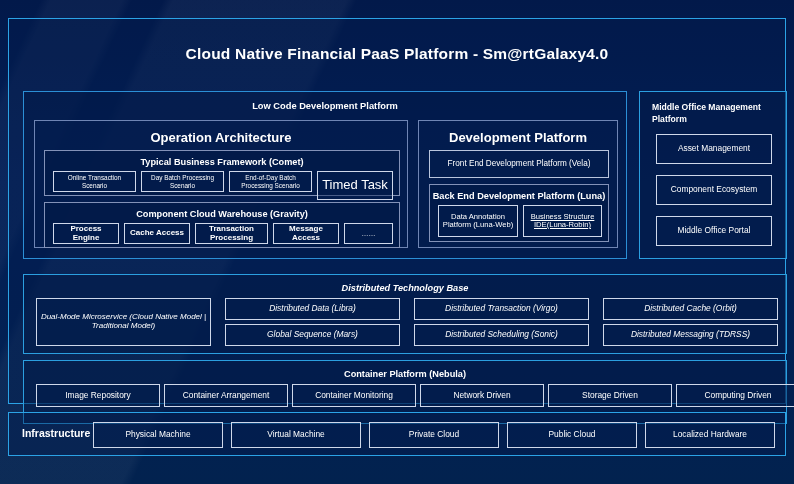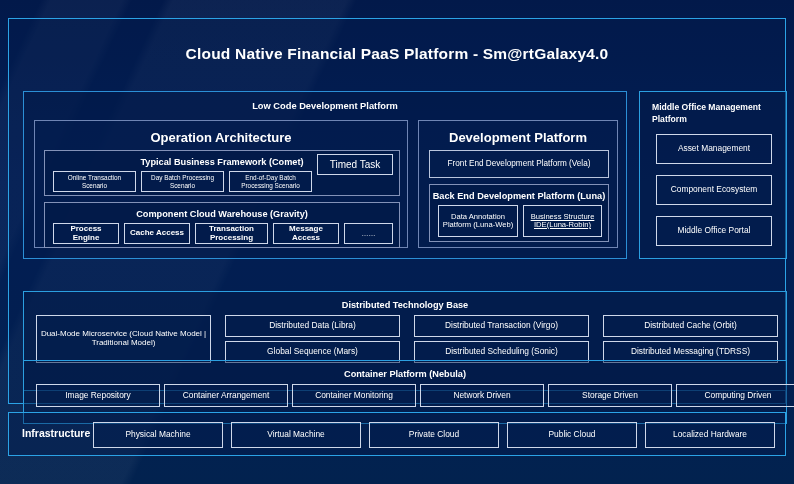--- a/index.html
+++ b/index.html
@@ -84,22 +84,22 @@
     border:1px solid #2b9fe0;background:rgba(2,26,72,0.5);
   }
   .midoffice-hd{
     position:absolute;left:12px;top:10px;width:124px;
     font-size:8.6px;font-weight:bold;line-height:1.35;color:#ffffff;
     text-align:left;
   }
 
   
   .dtb{
-    left:14px;top:272px;width:764px;height:100px;
-    border:1px solid #2b9fe0;background:rgba(2,26,72,0.5);
+    left:14px;top:255px;width:764px;height:80px;
+    border:1px solid #2b9fe0;background:rgba(2,26,72,0.5);font-style:italic;
   }
   .band-hd{
     position:absolute;left:0;top:8px;width:100%;text-align:center;
     font-size:9.2px;font-weight:bold;color:#ffffff;
   }
 
   
   .cplat{
     left:14px;top:341px;width:764px;height:64px;
     border:1px solid #2b9fe0;background:rgba(2,26,72,0.5);padding-left:16px;
@@ -135,21 +135,21 @@
 
           <div class="cell" style="left:8px;top:20px;width:83px;height:21px;font-size:6.4px;">
             <span>Online Transaction Scenario</span>
           </div>
           <div class="cell" style="left:96px;top:20px;width:83px;height:21px;font-size:6.4px;">
             <span>Day Batch Processing Scenario</span>
           </div>
           <div class="cell" style="left:184px;top:20px;width:83px;height:21px;font-size:6.4px;">
             <span>End-of-Day Batch Processing Scenario</span>
           </div>
-          <div class="cell" style="left:272px;top:3px;width:76px;height:21px;font-size:10px;">
+          <div class="cell" style="left:272px;top:20px;width:76px;height:29px;font-size:13px;">
             <span>Timed Task</span>
           </div>
         </div>
 
         <div class="grp" style="left:9px;top:81px;width:356px;height:46px;">
           <div class="grp-hd">Component Cloud Warehouse (Gravity)</div>
 
           <div class="cell" style="left:8px;top:20px;width:66px;height:21px;font-size:8px;font-weight:bold;">
             <span>Process Engine</span>
           </div>

